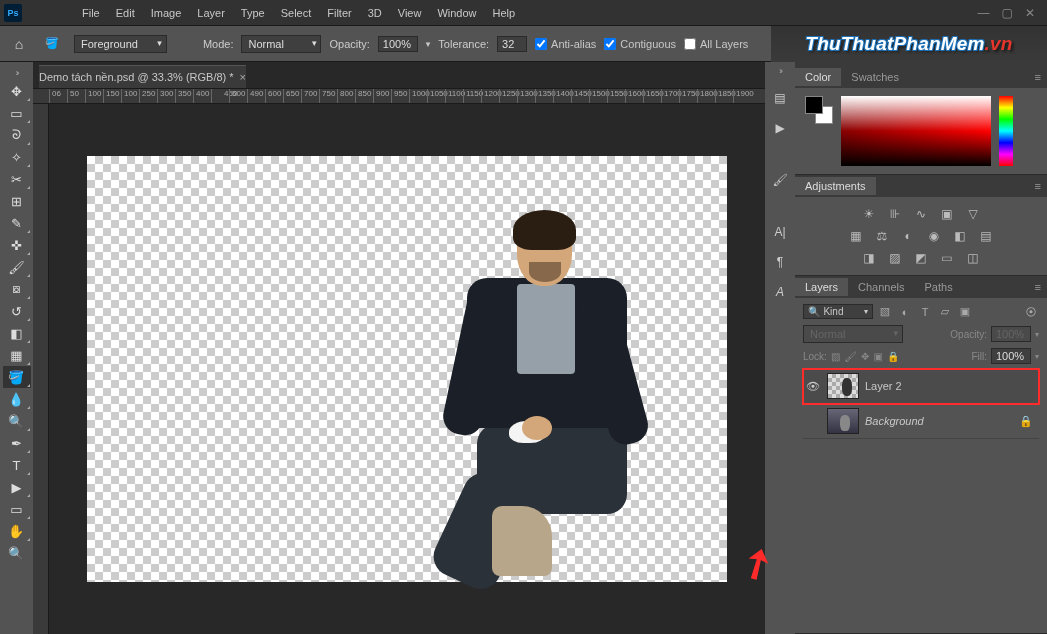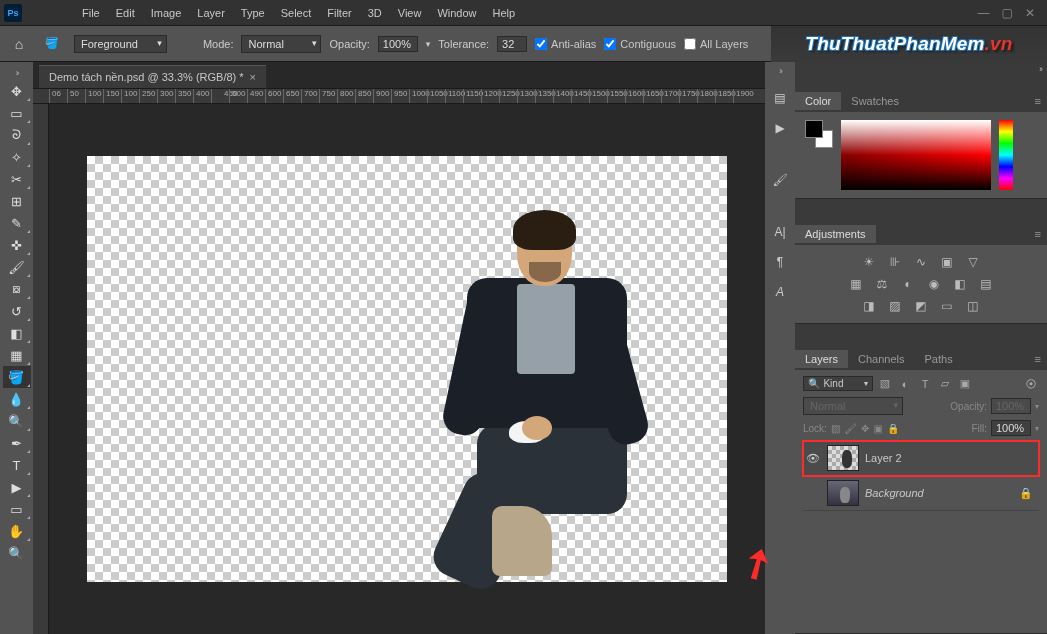--- a/index.html
+++ b/index.html
@@ -20,21 +20,21 @@
 .checkbox { display:flex; align-items:center; gap:4px; }
 .checkbox input { width:12px; height:12px; }
 .main { display:flex; height:572px; }
 .tools-left { width:33px; background:#535353; display:flex; flex-direction:column; align-items:center; padding-top:6px; gap:0; }
 .tool-btn { width:28px; height:22px; display:flex; align-items:center; justify-content:center; color:#ddd; position:relative; font-size:13px; }
 .tool-btn.active { background:#333; }
 .tool-btn .tri { position:absolute; right:1px; bottom:1px; width:0; height:0; border-left:3px solid transparent; border-bottom:3px solid #aaa; }
 .collapse-arrows { font-size:9px; letter-spacing:-2px; color:#aaa; margin-bottom:2px; }
 .canvas-area { flex:1; background:#282828; display:flex; flex-direction:column; }
 .doc-tab-bar { height:26px; background:#282828; display:flex; align-items:flex-end; padding-left:6px; }
-.doc-tab { background:#3a3a3a; padding:5px 10px; border-top:1px solid #555; display:flex; align-items:center; gap:6px; font-size:11px; }
+.doc-tab { background:#3a3a3a; padding:5px 0; border-top:1px solid #555; display:flex; align-items:center; gap:6px; font-size:11px; }
 .doc-tab .close { color:#aaa; font-size:11px; }
 .ruler-h { height:16px; background:#3a3a3a; border-top:1px solid#1a1a1a; border-bottom:1px solid #1a1a1a; display:flex; align-items:center; padding-left:16px; overflow:hidden; position:relative; }
 .ruler-tick { position:absolute; font-size:8px; color:#aaa; border-left:1px solid #666; padding-left:2px; height:100%; display:flex; align-items:flex-start; }
 .canvas-wrap { flex:1; display:flex; }
 .ruler-v { width:16px; background:#3a3a3a; border-right:1px solid #1a1a1a; }
 .viewport { flex:1; display:flex; align-items:center; justify-content:center; background:#282828; padding:10px 20px; }
 .canvas {
   width:640px; height:426px;
   background:
     linear-gradient(45deg,#ccc 25%,transparent 25%,transparent 75%,#ccc 75%),
@@ -53,21 +53,21 @@
 .arm-r { position:absolute; top:70px; left:155px; width:40px; height:160px; background:#1a1f28; border-radius:18px; transform:rotate(-15deg); }
 .hand { position:absolute; top:200px; left:85px; width:30px; height:24px; background:#d4a77a; border-radius:50%; }
 .cup { position:absolute; top:205px; left:72px; width:36px; height:22px; background:#f4f4f4; border-radius:50% 50% 40% 40%; }
 .leg { position:absolute; top:208px; left:40px; width:150px; height:90px; background:#2b3138; border-radius:20px; }
 .leg2 { position:absolute; top:260px; left:10px; width:70px; height:110px; background:#2b3138; border-radius:20px; transform:rotate(25deg); }
 .boot { position:absolute; top:290px; left:55px; width:60px; height:70px; background:#b8a68a; border-radius:10px 30px 8px 8px; }
 .right-panels { width:282px; background:#3a3a3a; display:flex; }
 .panel-icons { width:30px; background:#535353; display:flex; flex-direction:column; align-items:center; padding-top:4px; gap:10px; }
 .panel-icons .pi { width:20px; height:20px; display:flex; align-items:center; justify-content:center; color:#ccc; font-size:12px;}
 .panel-icons .divider { height:12px; }
-.panel-stack { flex:1; display:flex; flex-direction:column;gap:24px; }
+.panel-stack { flex:1; display:flex; flex-direction:column; }
 .panel { background:#535353; border-bottom:1px solid #2a2a2a; }
 .panel-tabs { display:flex; background:#3a3a3a; height:22px; align-items:center; }
 .panel-tab { padding:3px 10px; font-size:11px; color:#999; }
 .panel-tab.active { background:#535353; color:#ddd; }
 .panel-menu { margin-left:auto; padding:0 6px; color:#999; }
 .color-panel-body { padding:8px 10px; display:flex; gap:8px; align-items:flex-start; }
 .fg-bg-swatch { position:relative; width:28px; height:28px; }
 .fg-sw { position:absolute; width:18px; height:18px; background:#000; border:1px solid #888; top:0; left:0; }
 .bg-sw { position:absolute; width:18px; height:18px; background:#fff; border:1px solid #888; bottom:0; right:0; }
 .color-ramp { width:150px; height:70px; background:linear-gradient(to bottom,#fff,transparent 50%,#000),linear-gradient(to right,#800,#f00); position:relative; }

